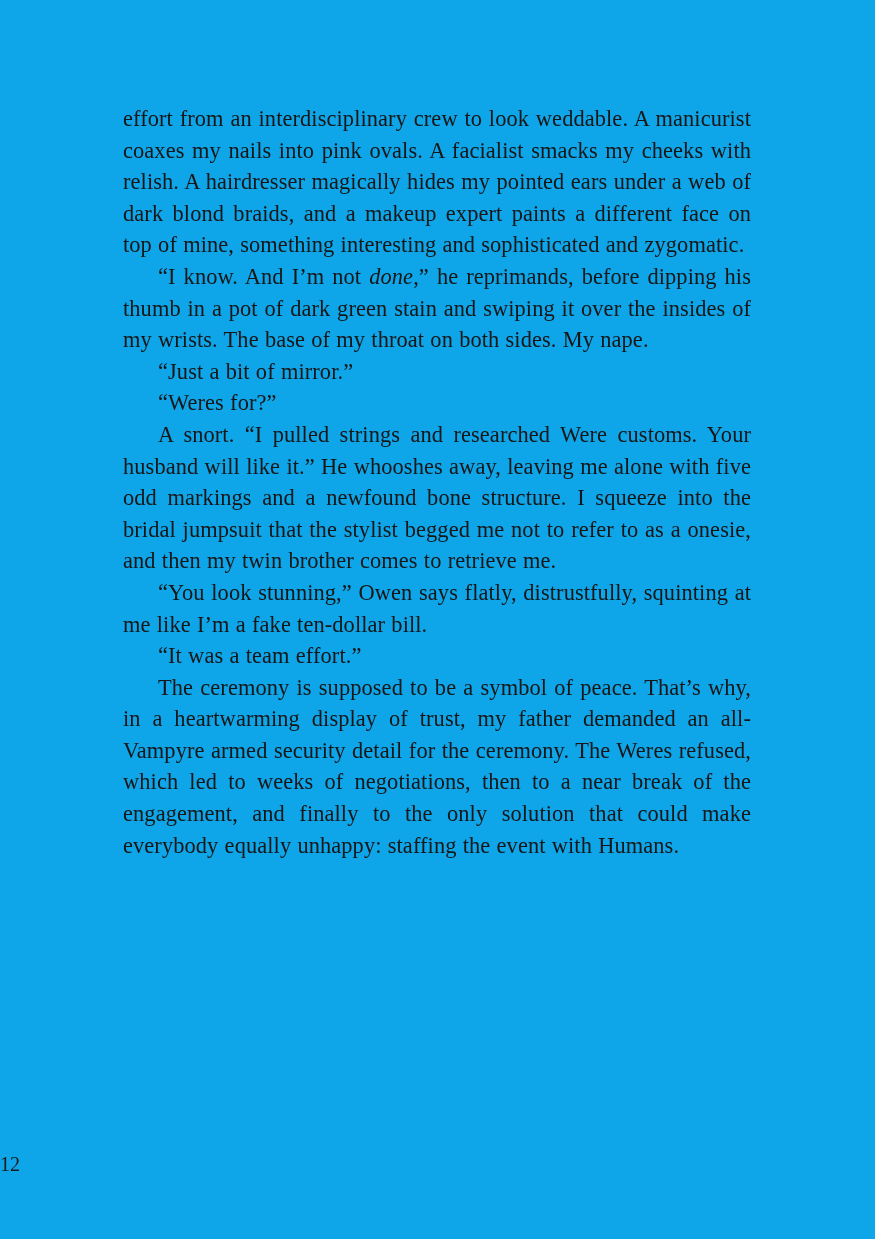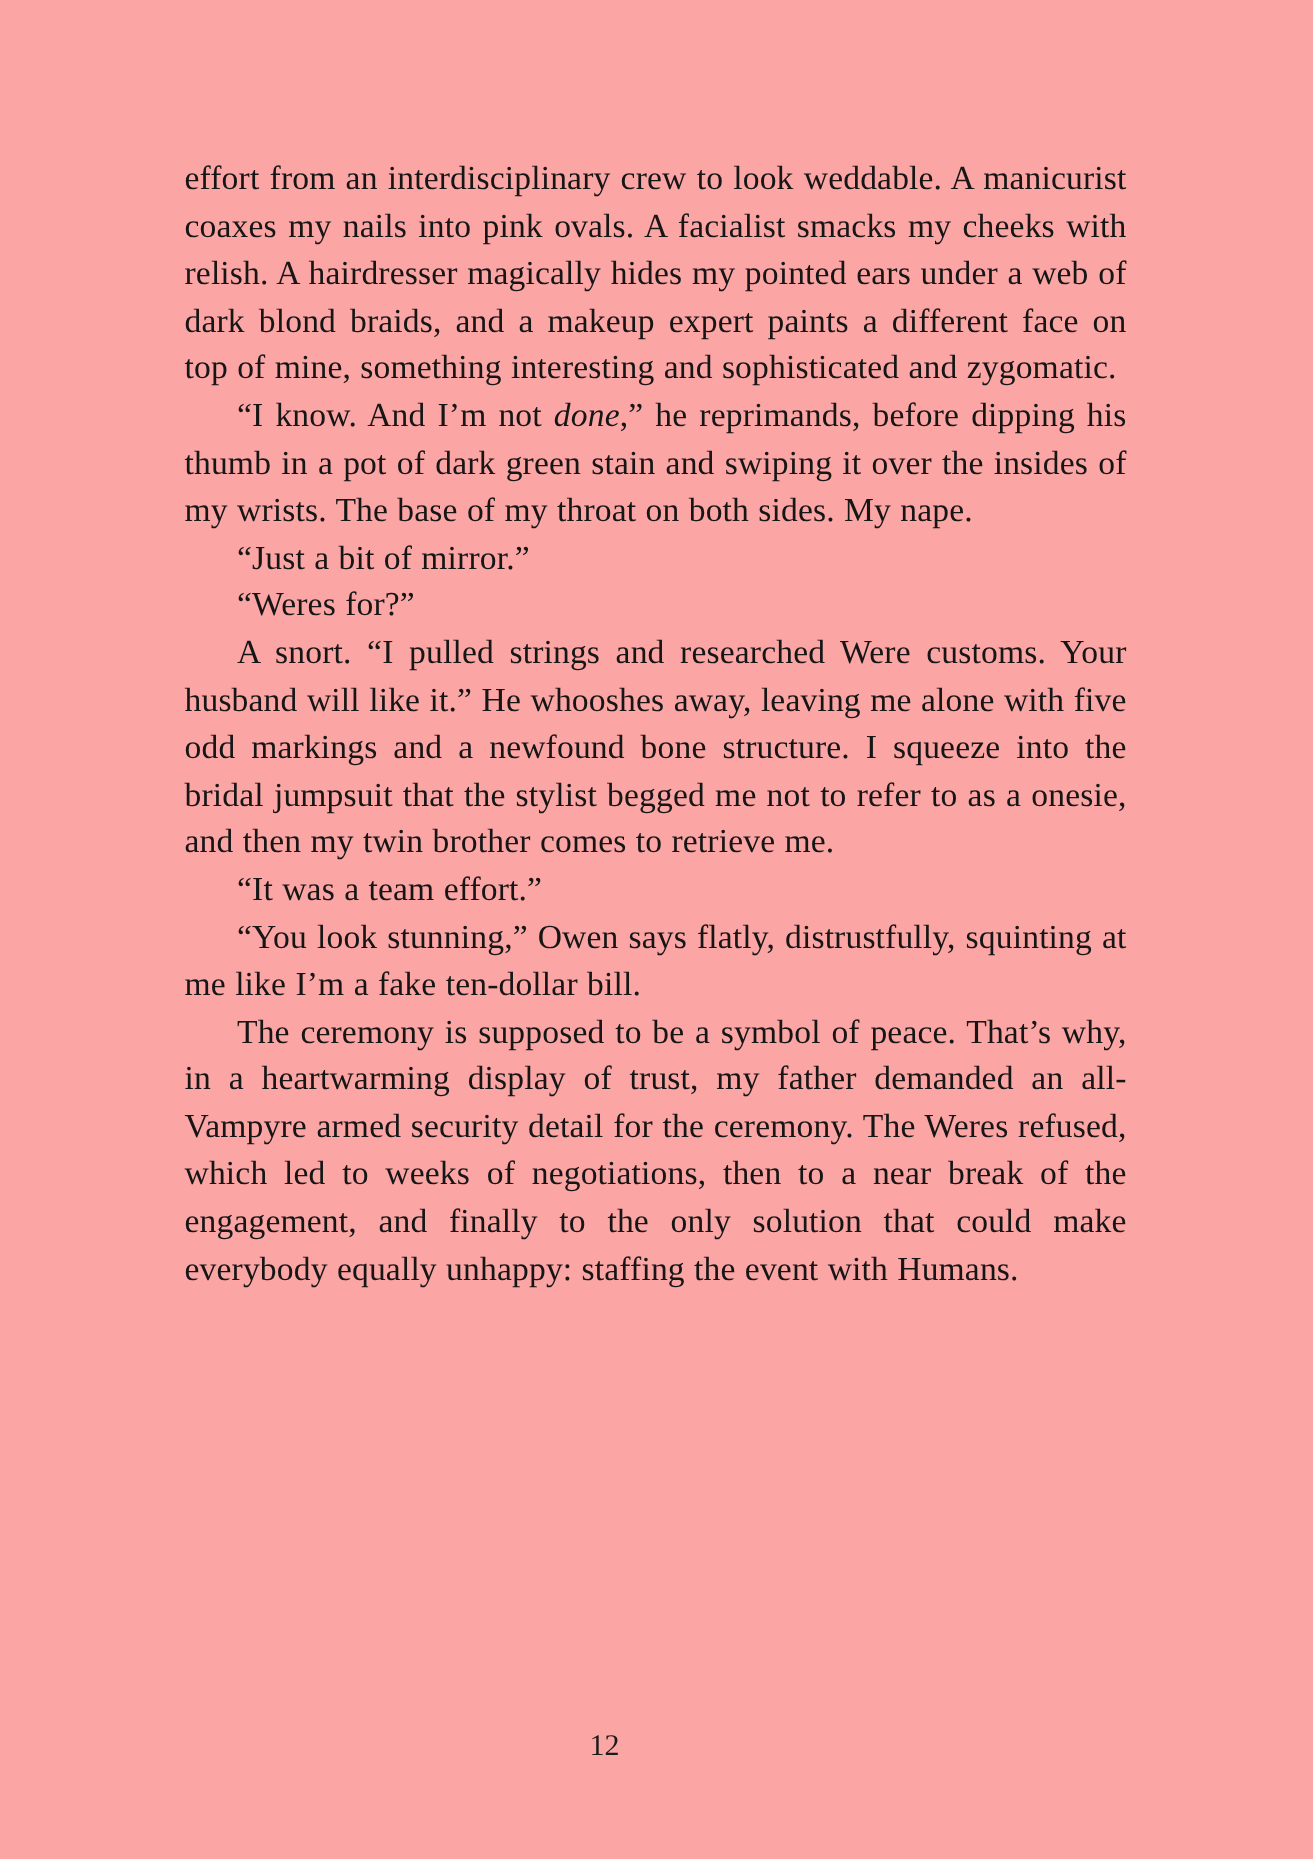--- a/index.html
+++ b/index.html
@@ -11,21 +11,21 @@
     width: 875px;
     height: 1239px;
     position: relative;
     font-family: "Liberation Serif", serif;
     color: #161616;
     overflow: hidden;
   }
   .book-page {
     position: absolute;
     inset: 0;
-    background: #fca5a5;
+    background: #0ea5e9;
   }
   .text-block {
     position: absolute;
     left: 123px;
     top: 103px;
     width: 628px;
     font-size: 22.4px;
     line-height: 31.6px;
     text-align: justify;
     text-align-last: left;
@@ -41,34 +41,33 @@
     text-indent: 35px;
   }
   .para em {
     font-style: italic;
   }
   .page-number {
     position: absolute;
     left: 0;
     top: 1151px;
     width: 806px;
-    text-align: center;
     font-size: 20px;
     line-height: 26px;
     color: #1b1b1b;
   }
 </style>
 </head>
 <body>
 
 <div class="book-page">
   <main class="text-block">
       <p class="para">effort from an interdisciplinary crew to look weddable. A manicurist coaxes my nails into pink ovals. A facialist smacks my cheeks with relish. A hairdresser magically hides my pointed ears under a web of dark blond braids, and a makeup expert paints a different face on top of mine, something interesting and sophisticated and zygomatic.</p>
       <p class="para indent">“I know. And I’m not <em>done</em>,” he reprimands, before dipping his thumb in a pot of dark green stain and swiping it over the insides of my wrists. The base of my throat on both sides. My nape.</p>
       <p class="para indent">“Just a bit of mirror.”</p>
       <p class="para indent">“Weres for?”</p>
       <p class="para indent">A snort. “I pulled strings and researched Were customs. Your husband will like it.” He whooshes away, leaving me alone with five odd markings and a newfound bone structure. I squeeze into the bridal jumpsuit that the stylist begged me not to refer to as a onesie, and then my twin brother comes to retrieve me.</p>
+      <p class="para indent">“You look stunning,” Owen says flatly, distrustfully, squinting at me like I’m a fake ten-dollar bill.</p>
       <p class="para indent">“It was a team effort.”</p>
-      <p class="para indent">“You look stunning,” Owen says flatly, distrustfully, squinting at me like I’m a fake ten-dollar bill.</p>
       <p class="para indent">The ceremony is supposed to be a symbol of peace. That’s why, in a heartwarming display of trust, my father demanded an all-Vampyre armed security detail for the ceremony. The Weres refused, which led to weeks of negotiations, then to a near break of the engagement, and finally to the only solution that could make everybody equally unhappy: staffing the event with Humans.</p>
     </main>
   <div class="page-number">12</div>
 </div>
 
 </body></html>

